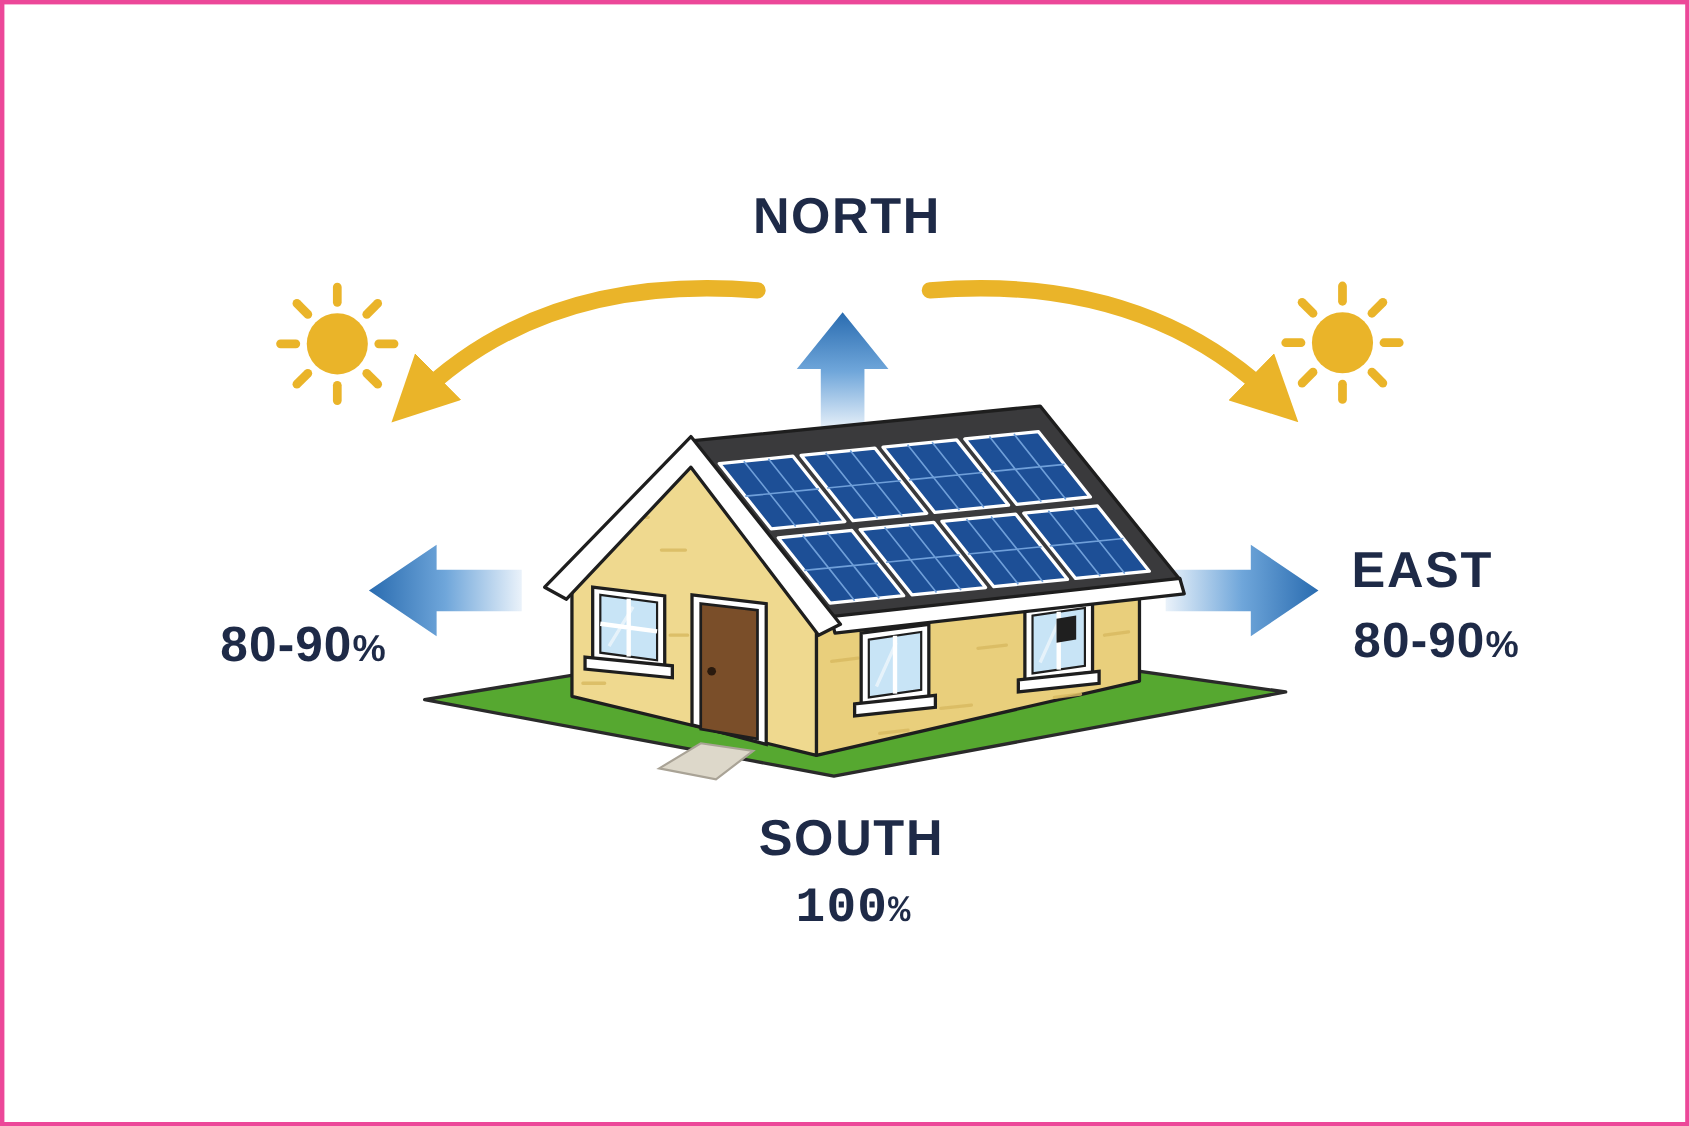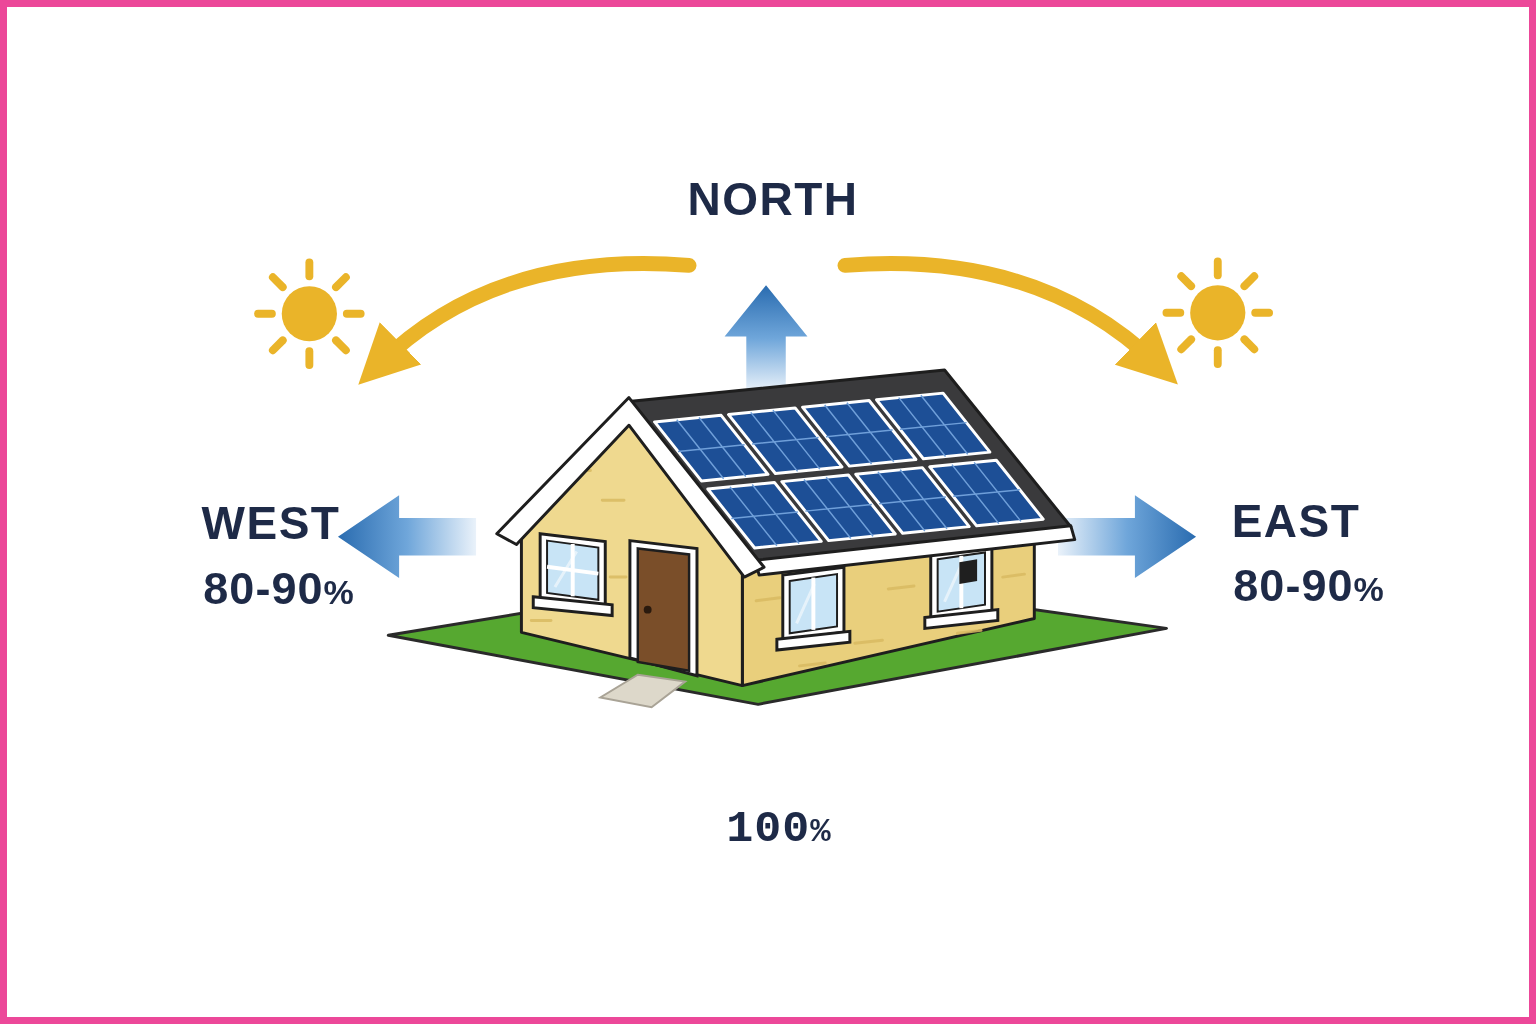--- a/index.html
+++ b/index.html
@@ -1,18 +1,18 @@
 <!DOCTYPE html>
 <html><head>
 <meta charset="utf-8">
 <style>
   html,body{margin:0;padding:0;background:#fff;}
   .canvas{
     position:relative;width:1536px;height:1024px;background:#ffffff;
-    border:7px solid #ec4899;box-sizing:border-box;overflow:hidden;
+    border:4px solid #ec4899;box-sizing:border-box;overflow:hidden;
     font-family:"Liberation Sans", sans-serif;
   }
   .svg-layer{position:absolute;left:0;top:0;width:100%;height:100%;}
   .dir{
     position:absolute;transform:translate(-50%,-50%);
     color:#1e2a47;font-weight:700;white-space:nowrap;line-height:1;
   }
   .dir.name{font-size:46px;letter-spacing:1.5px;}
   .dir.val{font-size:45px;letter-spacing:1px;}
   .dir .pct{font-size:34px;}
@@ -136,21 +136,21 @@
       </g>
 
       <polygon points="755,561 1075,526 1079,540 759,576" fill="#ffffff" stroke="#1e1e1e" stroke-width="3" stroke-linejoin="round"></polygon>
 
       <polygon points="493,534 627,396 764,568 744,578 627,424 513,545" fill="#ffffff" stroke="#1e1e1e" stroke-width="3" stroke-linejoin="round"></polygon>
     </g>
   </svg>
 
   <div class="dir name" style="left:766px;top:192px;">NORTH</div>
 
-  <div class="dir name" style="left:264px;top:516px;">WEST</div>
   <div class="dir val" style="left:272px;top:581px;"><span>80-90</span><span class="pct">%</span></div>
 
   <div class="dir name" style="left:1289px;top:514px;">EAST</div>
   <div class="dir val" style="left:1302px;top:578px;"><span>80-90</span><span class="pct">%</span></div>
 
+  <div class="dir name" style="left:770px;top:757px;">SOUTH</div>
   <div class="dir val" style="left:772px;top:822px;font-family:Liberation Mono, monospace;"><span>100</span><span class="pct">%</span></div>
 
 </div>
 
 </body></html>

